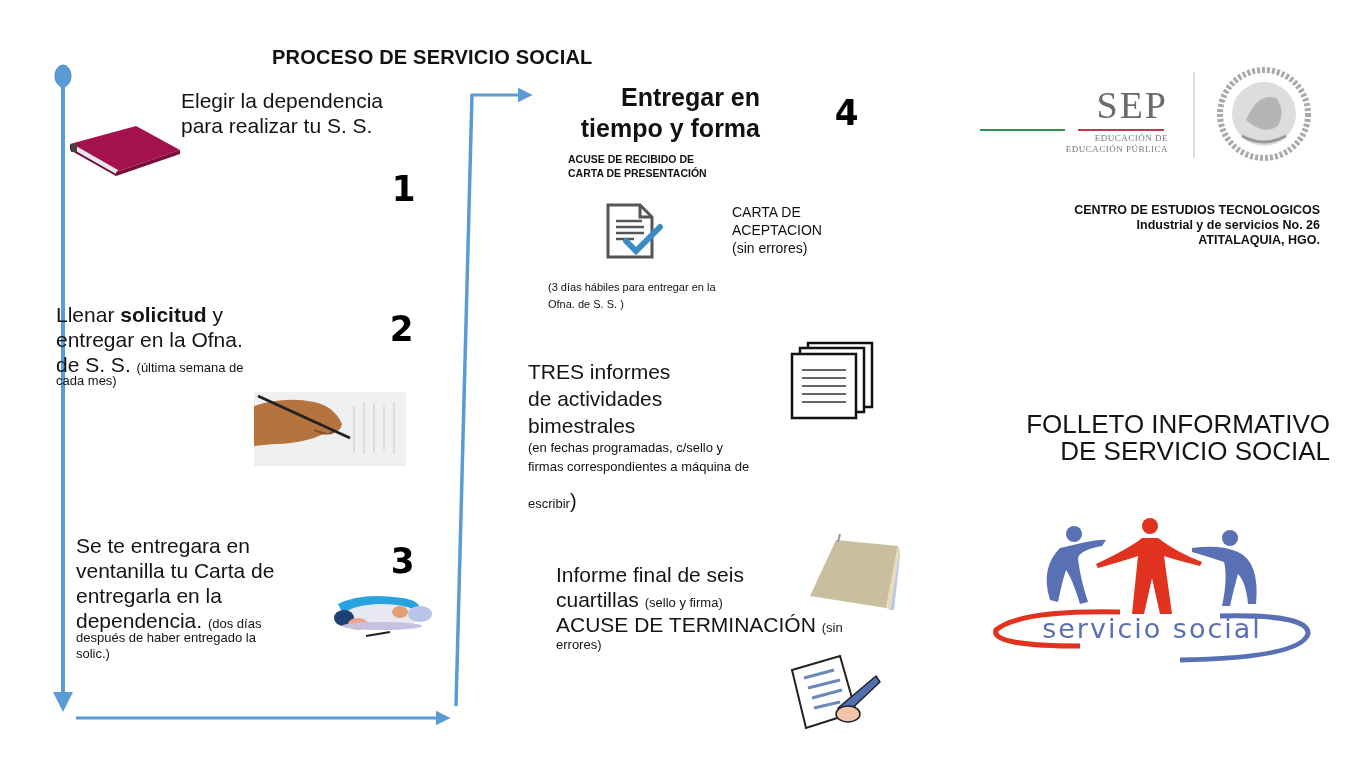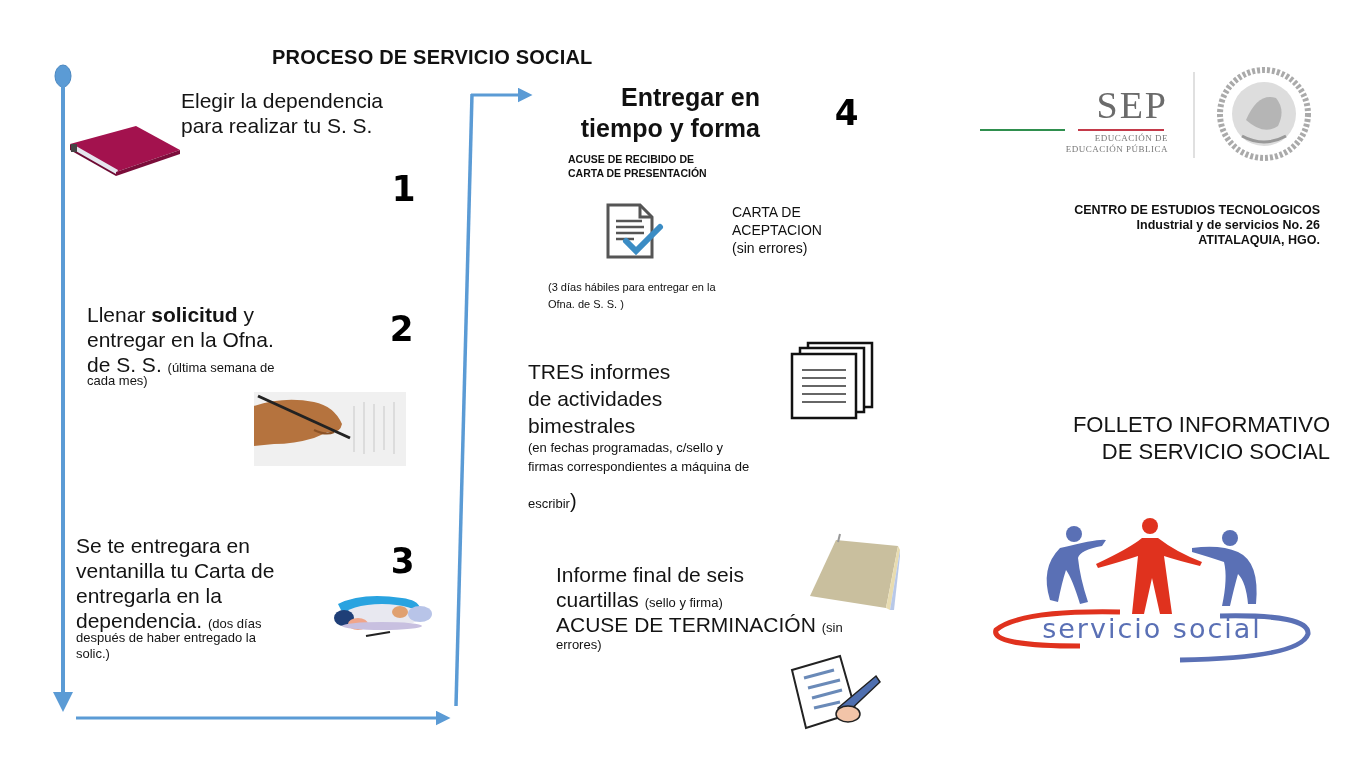--- a/index.html
+++ b/index.html
@@ -50,21 +50,21 @@
     <polygon points="4,26 70,8 114,32 50,54" fill="#a3124e"></polygon>
     <polygon points="4,26 50,54 50,58 4,32" fill="#6d0a33"></polygon>
     <polygon points="8,32 50,56 52,52 10,28" fill="#e6e6ee"></polygon>
     <polygon points="50,54 114,32 114,36 50,58" fill="#7b0d3a"></polygon>
     <rect x="5" y="26" width="6" height="8" fill="#444"></rect>
   </svg>
   <div class="abs num" style="left:391px; top:168px;">1</div>
 </div>
 
 <div>
-  <div class="abs big" style="left:87px; top:302px;">
+  <div class="abs big" style="left:56px; top:302px;">
     <div><span>Llenar </span><span class="bold">solicitud</span><span> y</span></div>
     <div>entregar en la Ofna.</div>
     <div><span>de S. S.</span> <span class="small">(última semana de</span></div>
     <div class="small" style="margin-top:-4px;">cada mes)</div>
   </div>
   <svg class="abs" style="left:254px; top:392px;" width="152" height="74" viewBox="0 0 152 74">
     <rect x="0" y="0" width="152" height="74" fill="#f0f0f0"></rect>
     <g stroke="#c8c8c8" stroke-width="1">
       <line x1="100" y1="14" x2="100" y2="60"></line>
         <line x1="110" y1="10" x2="110" y2="62"></line>
@@ -201,21 +201,21 @@
     <path d="M30,70 Q52,82 74,70" stroke="#999" stroke-width="3" fill="none"></path>
   </svg>
   <div class="abs center bold" style="left:975px; top:203px; width:345px; font-size:12.5px; line-height:15px;">
     <div>CENTRO DE ESTUDIOS TECNOLOGICOS</div>
     <div>Industrial y de servicios No. 26</div>
     <div>ATITALAQUIA, HGO.</div>
   </div>
 </div>
 
 <div>
-  <div class="abs center" style="left:990px; top:411px; width:340px; font-size:22px; line-height:27px; color:#141414;">
+  <div class="abs center" style="left:990px; top:411px; width:340px; font-size:26px; line-height:27px; color:#141414;">
     <div>FOLLETO INFORMATIVO</div>
     <div>DE SERVICIO SOCIAL</div>
   </div>
   <svg class="abs" style="left:980px; top:518px;" width="350" height="150" viewBox="0 0 350 150">
 
     <circle cx="94" cy="16" r="8" fill="#5a70b5"></circle>
     <path d="M70,82 Q60,50 80,30 Q120,20 126,22 L122,28 Q100,32 98,40 Q100,60 108,84 L100,86 Q92,60 86,52 Q82,64 78,84 z" fill="#5a70b5"></path>
 
     <circle cx="170" cy="8" r="8" fill="#e0321e"></circle>
     <path d="M116,46 Q150,30 162,20 L178,20 Q196,34 222,44 L220,48 Q196,42 184,38 L192,96 L180,96 L172,60 L164,96 L152,96 L158,38 Q140,44 118,50 z" fill="#e0321e"></path>

